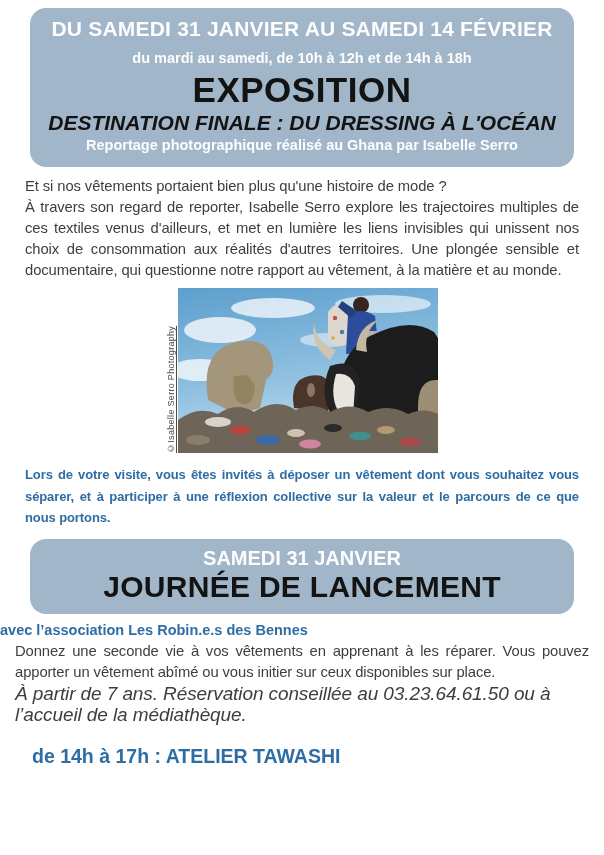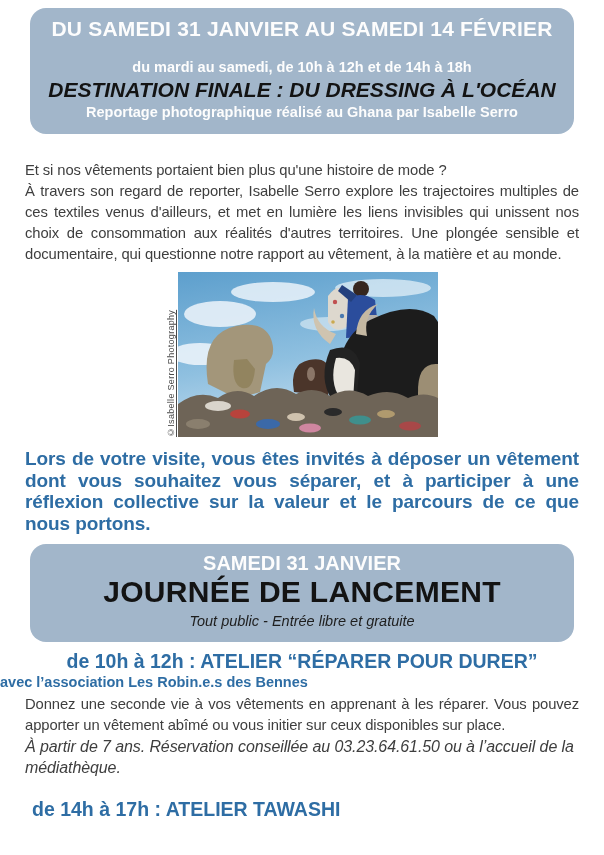--- a/index.html
+++ b/index.html
@@ -10,73 +10,74 @@
   }
   .page{width:604px;height:855px;position:relative;background:#fff;}
 
   
   .banner{
     margin:0 30px;background:#a2b6ca;border-radius:16px;
     text-align:center;color:#fff;
   }
   .banner-top{margin-top:8px;padding:9px 18px 13px;}
   .banner-date{font-size:21px;font-weight:800;letter-spacing:.2px;line-height:1.12;color:#fdfdfd;}
-  .banner-hours{font-size:14.5px;font-weight:700;line-height:1.2;margin-top:18px;color:#fdfdfd;}
+  .banner-hours{font-size:14.5px;font-weight:700;line-height:1.2;margin-top:9px;color:#fdfdfd;}
   .banner-title{font-size:35px;font-weight:800;letter-spacing:.5px;line-height:1.05;margin-top:5px;color:#131313;}
   .banner-subtitle{font-size:21px;font-weight:800;line-height:1.15;margin-top:2px;color:#131313;font-style:italic;}
   .banner-credit{font-size:14.5px;font-weight:700;line-height:1.2;margin-top:2px;color:#fdfdfd;}
 
   .banner-launch{margin-top:10px;padding:8px 20px 11px;}
   .launch-date{font-size:20px;font-weight:800;line-height:1.15;color:#fdfdfd;}
   .launch-title{font-size:30px;font-weight:800;letter-spacing:.3px;line-height:1.1;color:#131313;text-align:center;}
   .launch-sub{font-size:14.5px;font-style:italic;font-weight:400;line-height:1.2;margin-top:5px;color:#1e1e1e;}
 
   
-  .textblock{padding:26px 25px 0;}
+  .textblock{padding:9px 25px 0;}
   p{margin:0;font-size:14.8px;line-height:21px;color:#3e3e3e;letter-spacing:-.1px;}
   .just{text-align:justify;}
 
   
   .photo-row{
     display:flex;align-items:flex-end;justify-content:center;
     margin:7px 0 11px;height:165px;
   }
   .photo-credit{
     writing-mode:vertical-rl;transform:rotate(180deg);
     font-size:9px;color:#4a4a4a;letter-spacing:.3px;
     text-decoration:underline;
     height:160px;display:flex;align-items:center;justify-content:flex-start;
     margin-right:2px;
   }
   .photo-frame{width:260px;height:165px;display:block;}
 
   
   .invite{
     padding:0 25px;font-weight:700;color:#2e6da4;
-    font-size:19px;line-height:21.5px;text-align:justify;
+    font-size:13px;line-height:21.5px;text-align:justify;
   }
 
   
   .atelier{margin-top:8px;}
   .at-heading{font-size:19.5px;font-weight:800;color:#2e6da4;line-height:1.2;}
   .at-heading.center{text-align:center;}
   .at-heading.left{text-align:left;padding-left:32px;}
   .at-sub{font-size:14.5px;font-weight:700;color:#2e6da4;text-align:left;margin-top:1px;line-height:1.2;}
-  .at-body{padding:2px 25px 0;}
-  .note{font-style:italic;font-size:16px;line-height:21px;}
+  .at-body{padding:2px 15px 0;}
+  .note{font-style:italic;font-size:19px;line-height:21px;}
   .atelier-2{margin-top:20px;}
 </style>
 </head>
 <body>
 
 <div class="page">
 
   <div class="banner banner-top">
     <div class="banner-date">DU SAMEDI 31 JANVIER AU SAMEDI 14 FÉVRIER</div>
     <div class="banner-hours">du mardi au samedi, de 10h à 12h et de 14h à 18h</div>
+    <div class="banner-title">EXPOSITION</div>
     <div class="banner-subtitle">DESTINATION FINALE : DU DRESSING À L'OCÉAN</div>
     <div class="banner-credit">Reportage photographique réalisé au Ghana par Isabelle Serro</div>
   </div>
 
   <div class="textblock">
     <p>Et si nos vêtements portaient bien plus qu'une histoire de mode ?</p>
     <p class="just">À travers son regard de reporter, Isabelle Serro explore les trajectoires multiples de ces textiles venus d'ailleurs, et met en lumière les liens invisibles qui unissent nos choix de consommation aux réalités d'autres territoires. Une plongée sensible et documentaire, qui questionne notre rapport au vêtement, à la matière et au monde.</p>
   </div>
 
   <div class="photo-row">
@@ -137,25 +138,23 @@
         <ellipse cx="20" cy="152" rx="12" ry="5" fill="#8a7f6e"></ellipse>
       </g>
     </svg>
   </div>
 
   <p class="invite">Lors de votre visite, vous êtes invités à déposer un vêtement dont vous souhaitez vous séparer, et à participer à une réflexion collective sur la valeur et le parcours de ce que nous portons.</p>
 
   <div class="banner banner-launch">
     <div class="launch-date">SAMEDI 31 JANVIER</div>
     <div class="launch-title">JOURNÉE DE LANCEMENT</div>
-    <div class="launch-sub">Tout public - Entrée libre et gratuite</div>
   </div>
 
   <div class="atelier atelier-1">
-    <div class="at-heading center">de 10h à 12h : ATELIER “RÉPARER POUR DURER”</div>
     <div class="at-sub">avec l’association Les Robin.e.s des Bennes</div>
     <div class="at-body">
       <p class="just">Donnez une seconde vie à vos vêtements en apprenant à les réparer. Vous pouvez apporter un vêtement abîmé ou vous initier sur ceux disponibles sur place.</p>
       <p class="note">À partir de 7 ans. Réservation conseillée au 03.23.64.61.50 ou à l’accueil de la médiathèque.</p>
     </div>
   </div>
 
   <div class="atelier atelier-2">
     <div class="at-heading left">de 14h à 17h : ATELIER TAWASHI</div>
 

